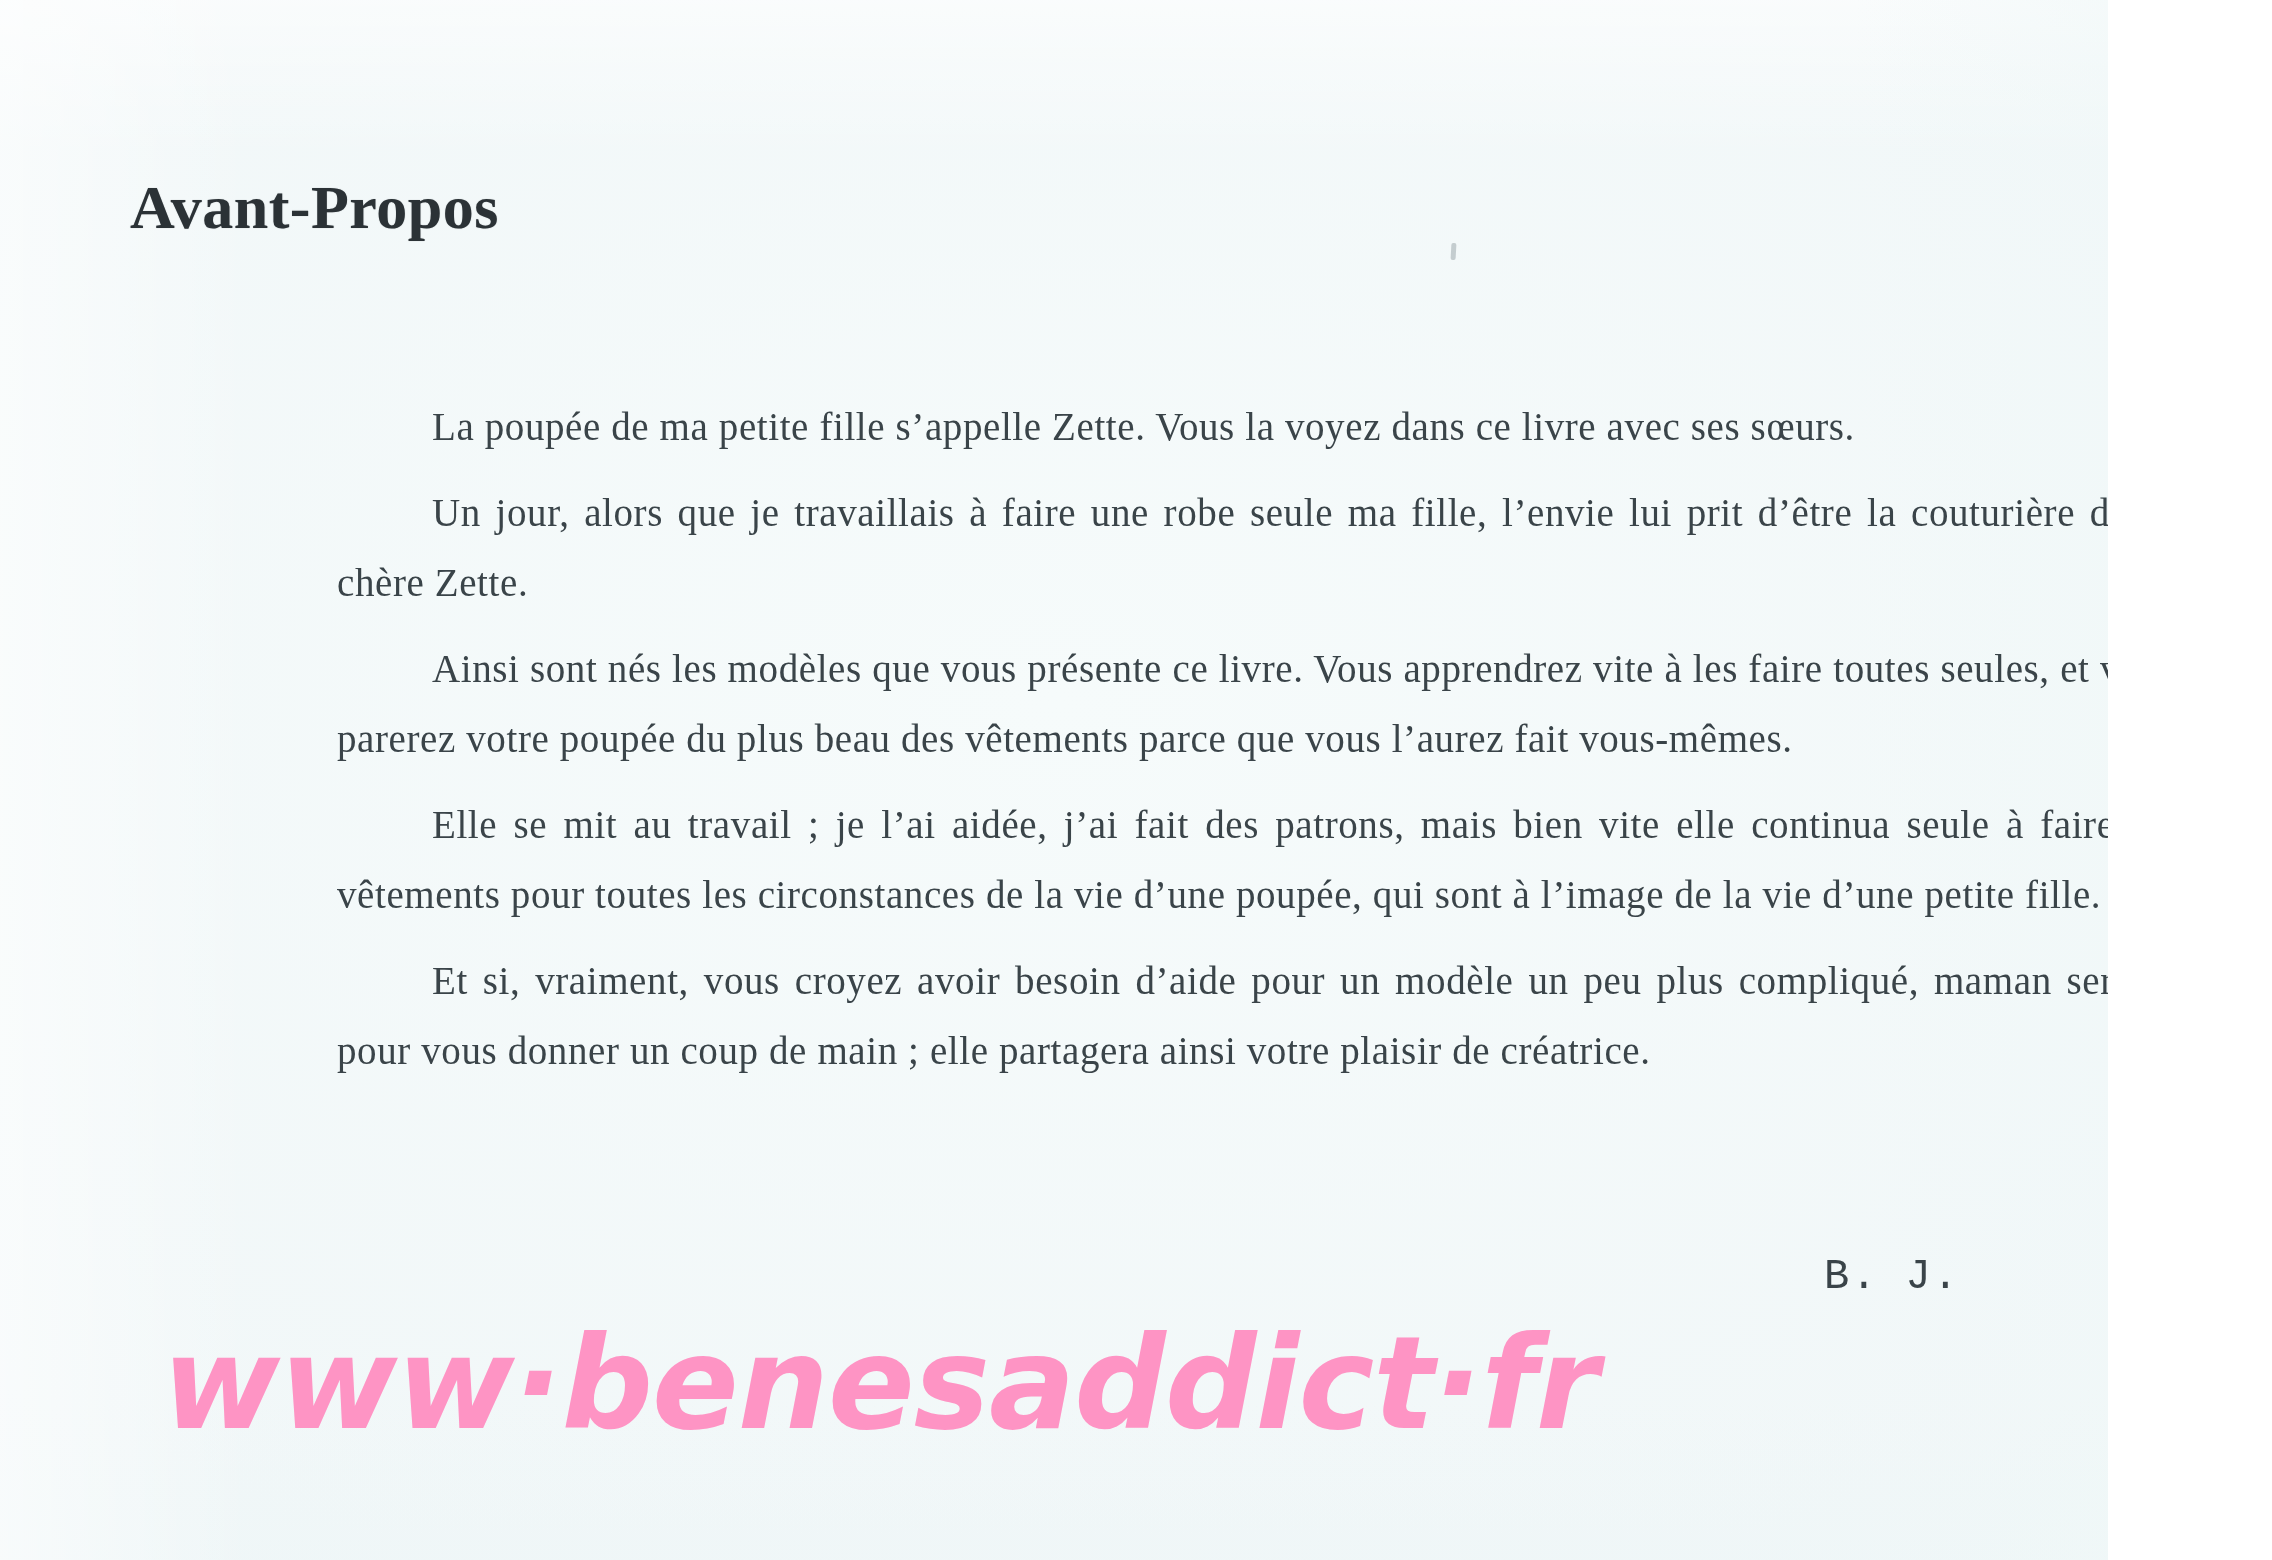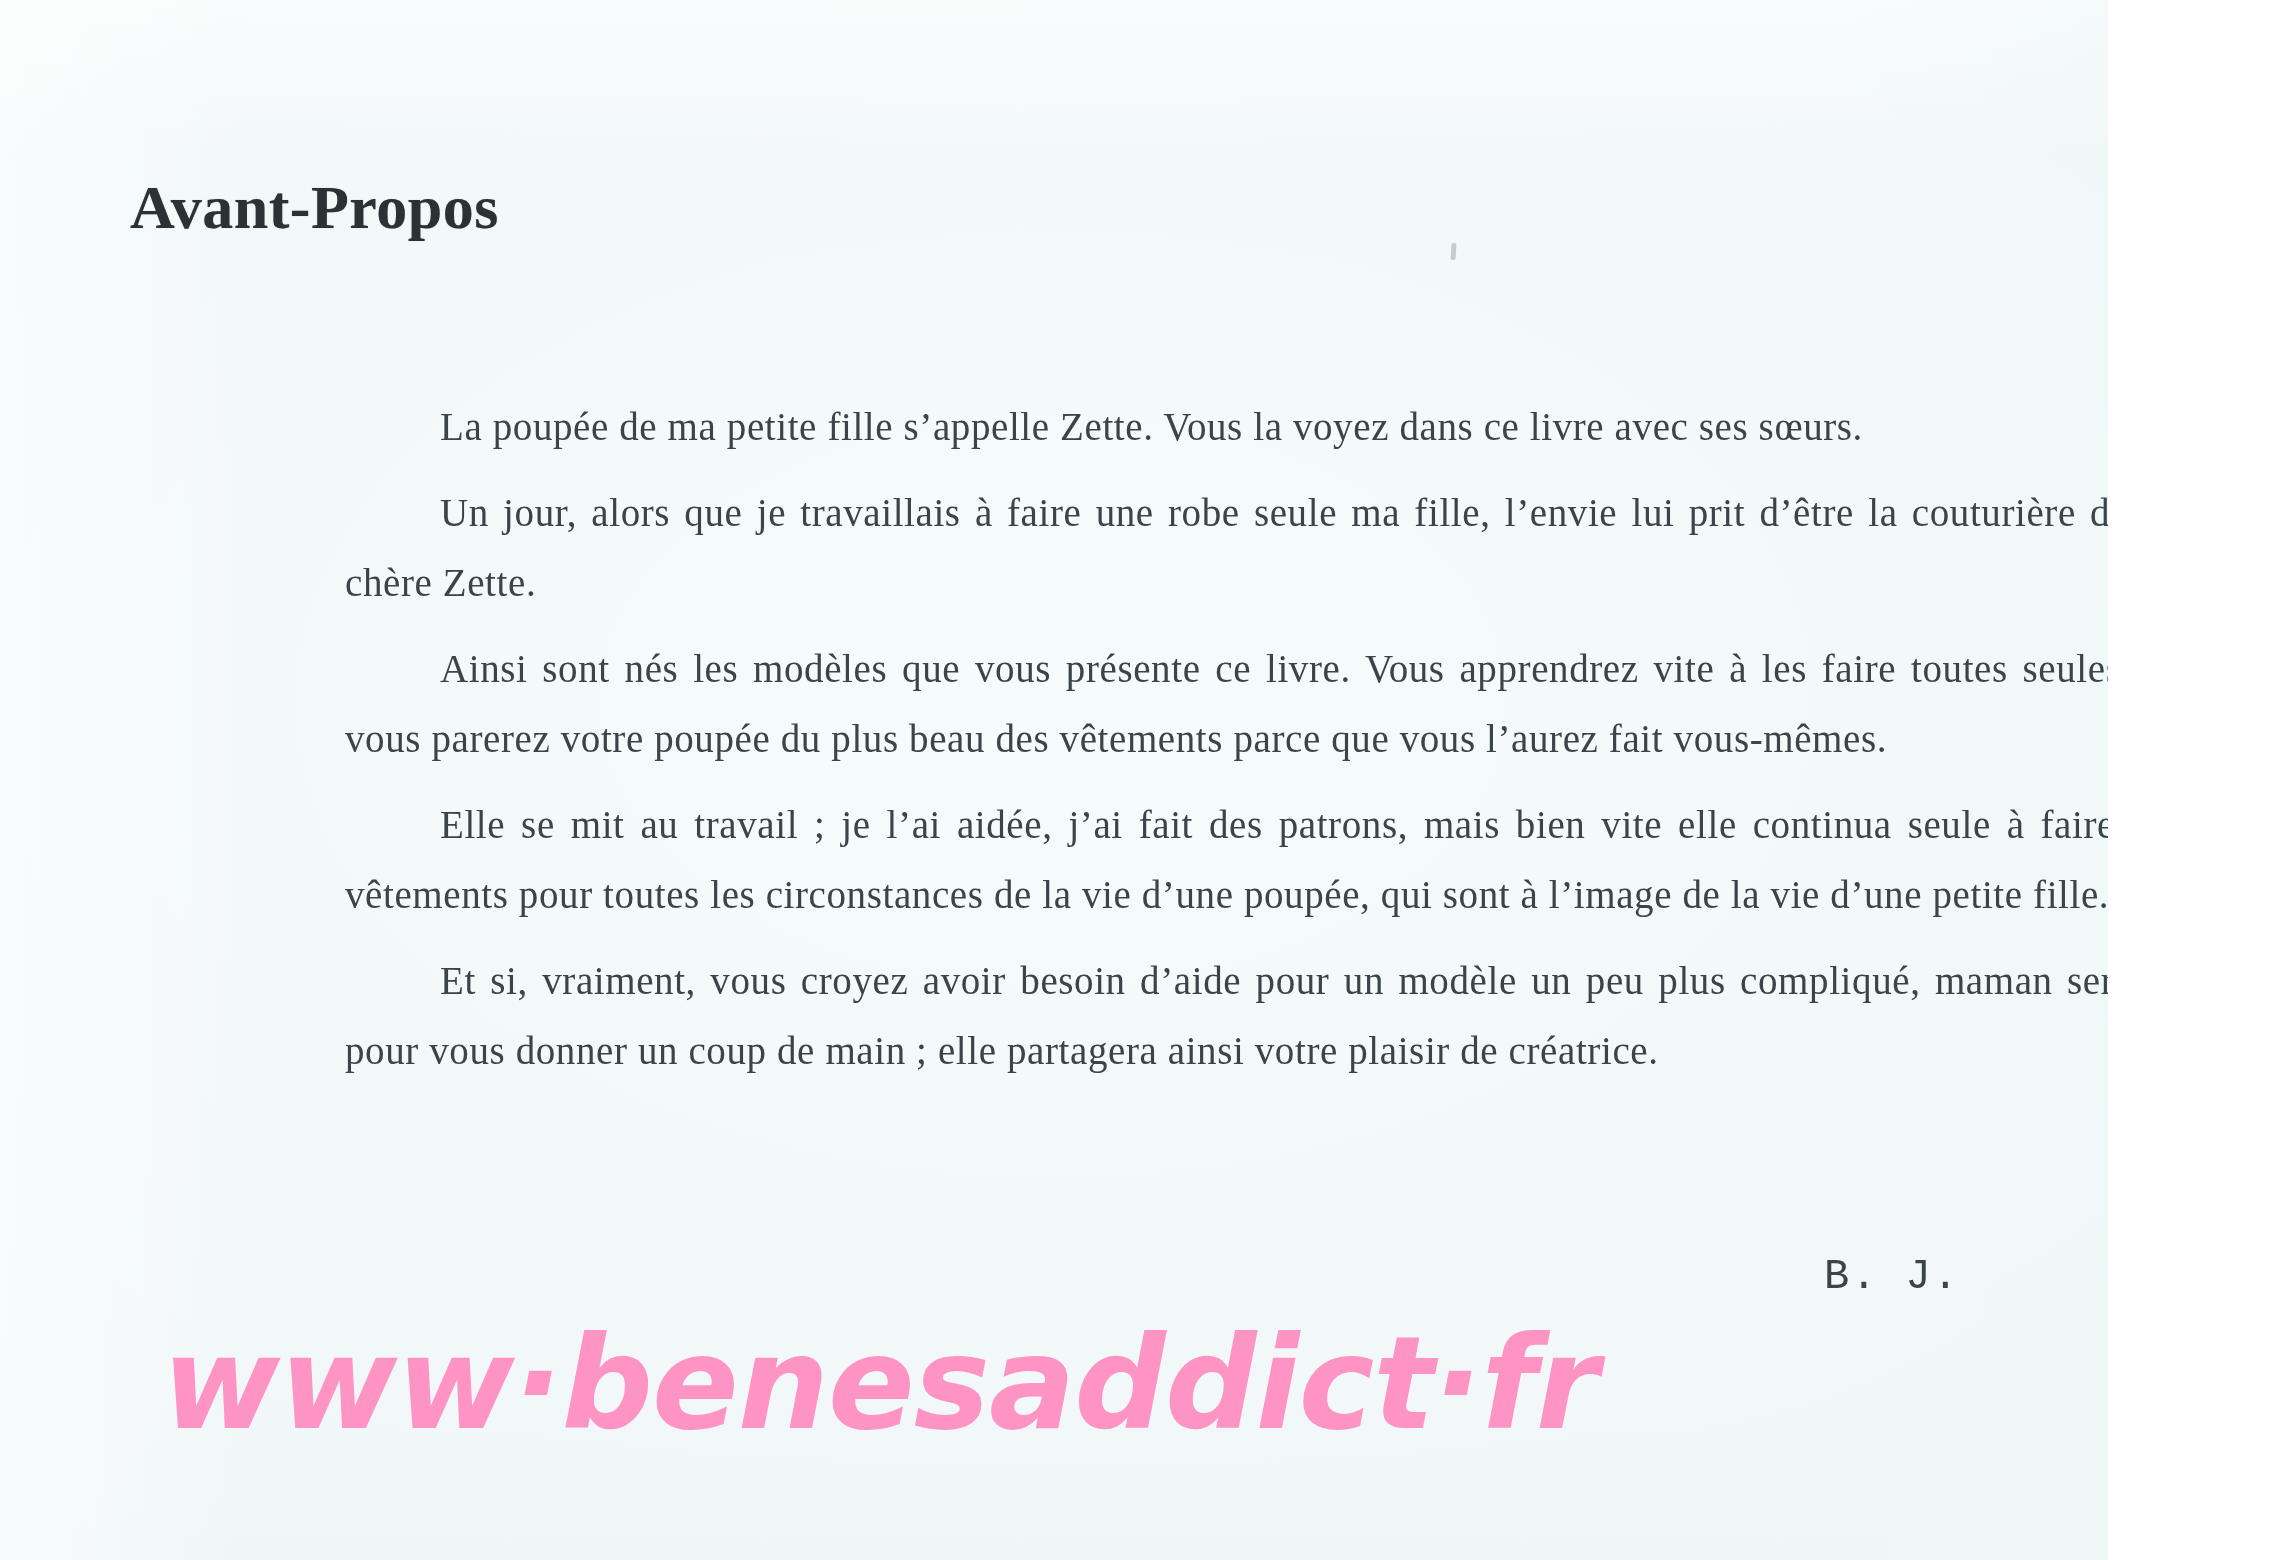--- a/index.html
+++ b/index.html
@@ -55,21 +55,21 @@
     width: 1843px;
     color: #3a4449;
     font-family: "Liberation Serif", serif;
     font-size: 39px;
     line-height: 70px;
     text-align: justify;
     text-justify: inter-word;
     letter-spacing: 0.6px;
   }
   .body-text p {
-    margin: 0 0 16px 12px;
+    margin: 0 0 16px 4px;
     text-indent: 95px;
     text-align: justify;
   }
   .body-text p:last-of-type {
     margin-bottom: 0;
   }
   
   .body-text p, .heading, .signature {
     -webkit-font-smoothing: antialiased;
   }

